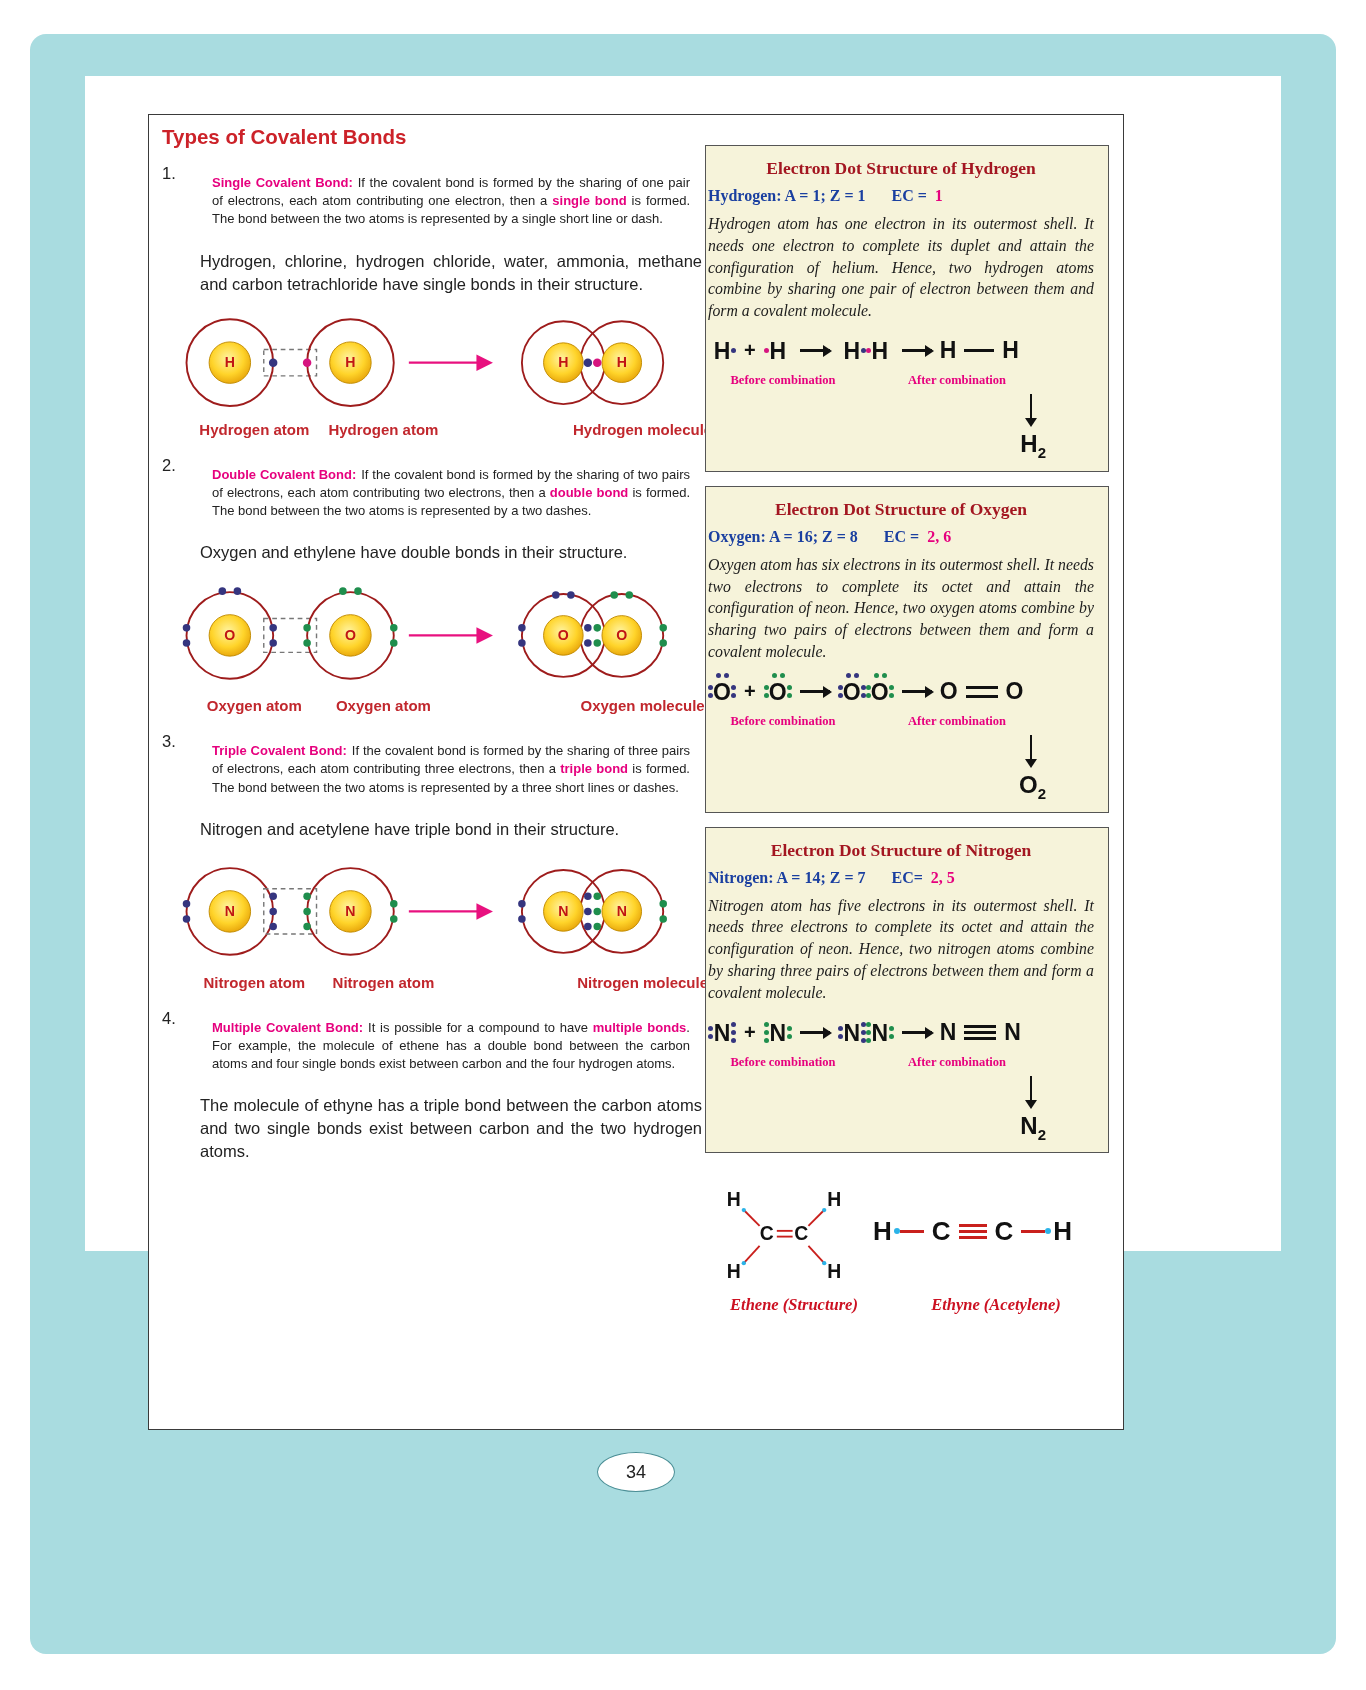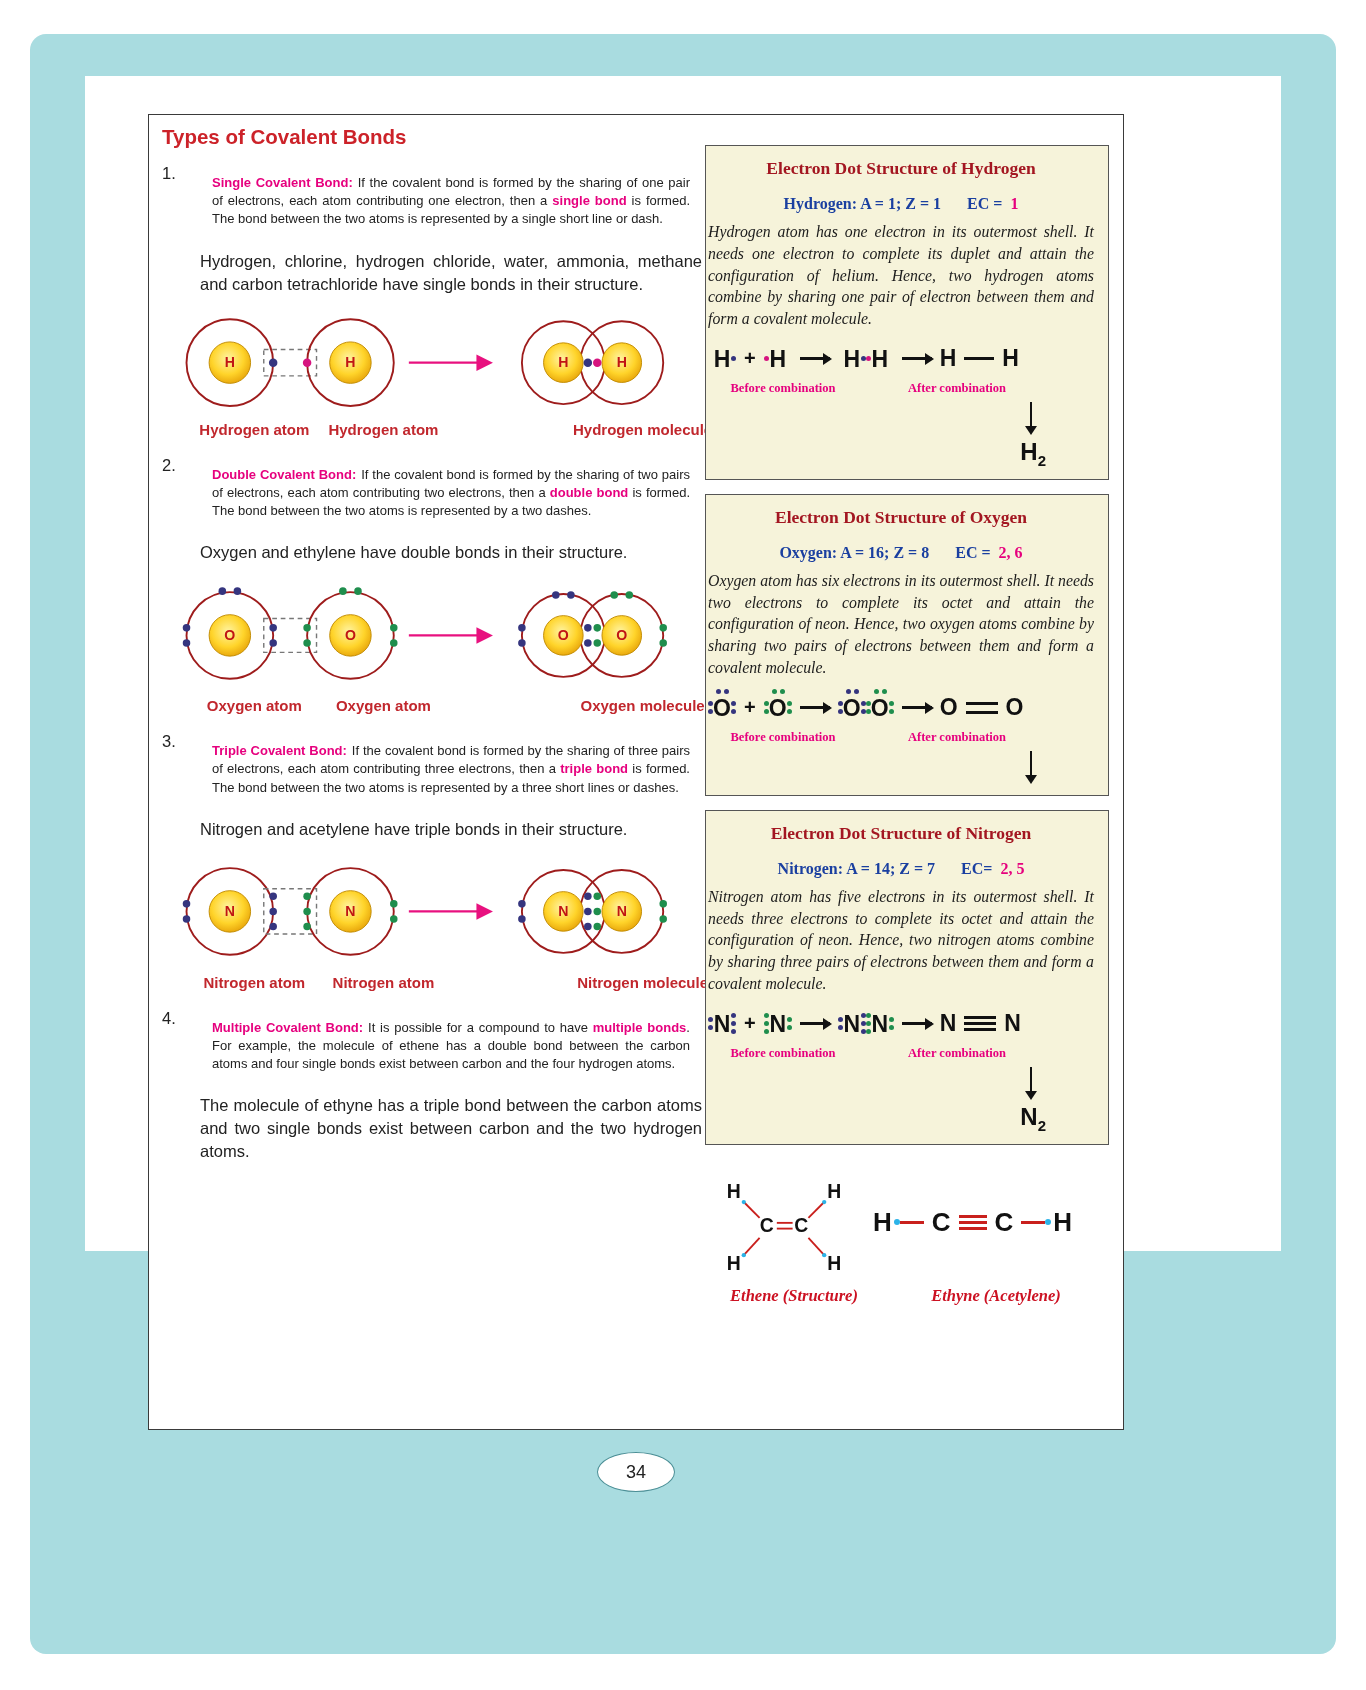--- a/index.html
+++ b/index.html
@@ -39,21 +39,21 @@
   .mag-arrow { stroke:#e8117f; stroke-width:2.5; marker-end:url(#maghead); }
   .diag-labels { position:relative; height:20px; margin-top:2px; }
   .diag-labels span {
     position:absolute; transform:translateX(-50%); white-space:nowrap;
     font-weight:bold; font-size:15px; color:#c1272d;margin-left:20px;
   }
   
   .right-col { position:absolute; left:556px; top:30px; width:404px; display:flex; flex-direction:column; gap:14px; }
   .panel { background:#f6f3da; border:1.2px solid #555; padding:10px 14px 10px 2px; }
   .panel-title { font-family:"Liberation Serif",serif; font-weight:bold; font-size:17.5px; color:#a31621; text-align:center; margin:2px 0 8px 0; }
-  .panel-info { text-align:center; font-family:"Liberation Serif",serif; font-weight:bold; font-size:16px; margin:16px 0 8px 0; }
+  .panel-info { text-align:left; font-family:"Liberation Serif",serif; font-weight:bold; font-size:16px; margin:0 0 8px 0; }
   .info-blue { color:#1a3fa0; }
   .info-mag { color:#e6007e; }
   .panel-info .ec { margin-left:26px; margin-right:8px; }
   .panel-body { font-family:"Liberation Serif",serif; font-style:italic; font-size:15.8px; line-height:1.38; text-align:justify; color:#1c1c1c; margin:0; }
   
   .eq-block { margin-top:9px; }
   .eq-row { display:flex; align-items:center; gap:8px; }
   .datom { position:relative; display:inline-block; width:28px; height:40px; line-height:40px; text-align:center;
            font-weight:bold; font-size:23px; color:#111; }
   .edot { position:absolute; width:5px; height:5px; border-radius:50%; }
@@ -226,21 +226,21 @@
           <span style="left:37.3%">Oxygen atom</span>
           <span style="left:85.3%">Oxygen molecule</span>
         </div>
       </div>
 
       <div class="item">
         <div class="item-row">
           <span class="item-num">3.</span>
           <p class="item-text"><b class="heading">Triple Covalent Bond:</b><span>If the covalent bond is formed by the sharing of three pairs of electrons, each atom contributing three electrons, then a </span><b class="hl">triple bond</b><span> is formed. The bond between the two atoms is represented by a three short lines or dashes.</span></p>
         </div>
-        <p class="item-para2">Nitrogen and acetylene have triple bonds in their structure.</p>
+        <p class="item-para2">Nitrogen and acetylene have triple bond in their structure.</p>
       </div>
 
       <div class="diagram">
         <svg class="diag-svg" viewBox="0 0 536 126">
           <g>
             <circle class="shell" cx="72" cy="62" r="46"></circle>
             <circle class="nucleus" cx="72" cy="62" r="22"></circle>
             <text class="nuc-label" x="72" y="67">N</text>
             <circle cx="26" cy="54" r="4" fill="#35357f"></circle>
               <circle cx="26" cy="70" r="4" fill="#35357f"></circle>
@@ -346,20 +346,21 @@
             <span class="bond2"></span>
             <span class="eqsym">O</span>
           </div>
           <div class="eq-labels">
             <span class="bl">Before combination</span>
             <span class="al">After combination</span>
           </div>
           <div class="eq-down">
               <span class="darr"></span>
             </div>
+          <div class="eq-result"><span>O</span><sub>2</sub></div>
         </div>
       </div>
 
       <div class="panel">
         <h3 class="panel-title">Electron Dot Structure of Nitrogen</h3>
         <p class="panel-info"><span class="info-blue">Nitrogen: A = 14; Z = 7</span><span class="info-blue ec">EC=</span><span class="info-mag">2, 5</span></p>
         <p class="panel-body">Nitrogen atom has five electrons in its outermost shell. It needs three electrons to complete its octet and attain the configuration of neon. Hence, two nitrogen atoms combine by sharing three pairs of electrons between them and form a covalent molecule.</p>
         <div class="eq-block">
           <div class="eq-row">
             <span class="datom">N<i class="edot c-blue" style="left: 0px; top: 13px;"></i><i class="edot c-blue" style="left: 0px; top: 21px;"></i><i class="edot c-blue" style="left: 23px; top: 9px;"></i><i class="edot c-blue" style="left: 23px; top: 17px;"></i><i class="edot c-blue" style="left: 23px; top: 25px;"></i></span>

